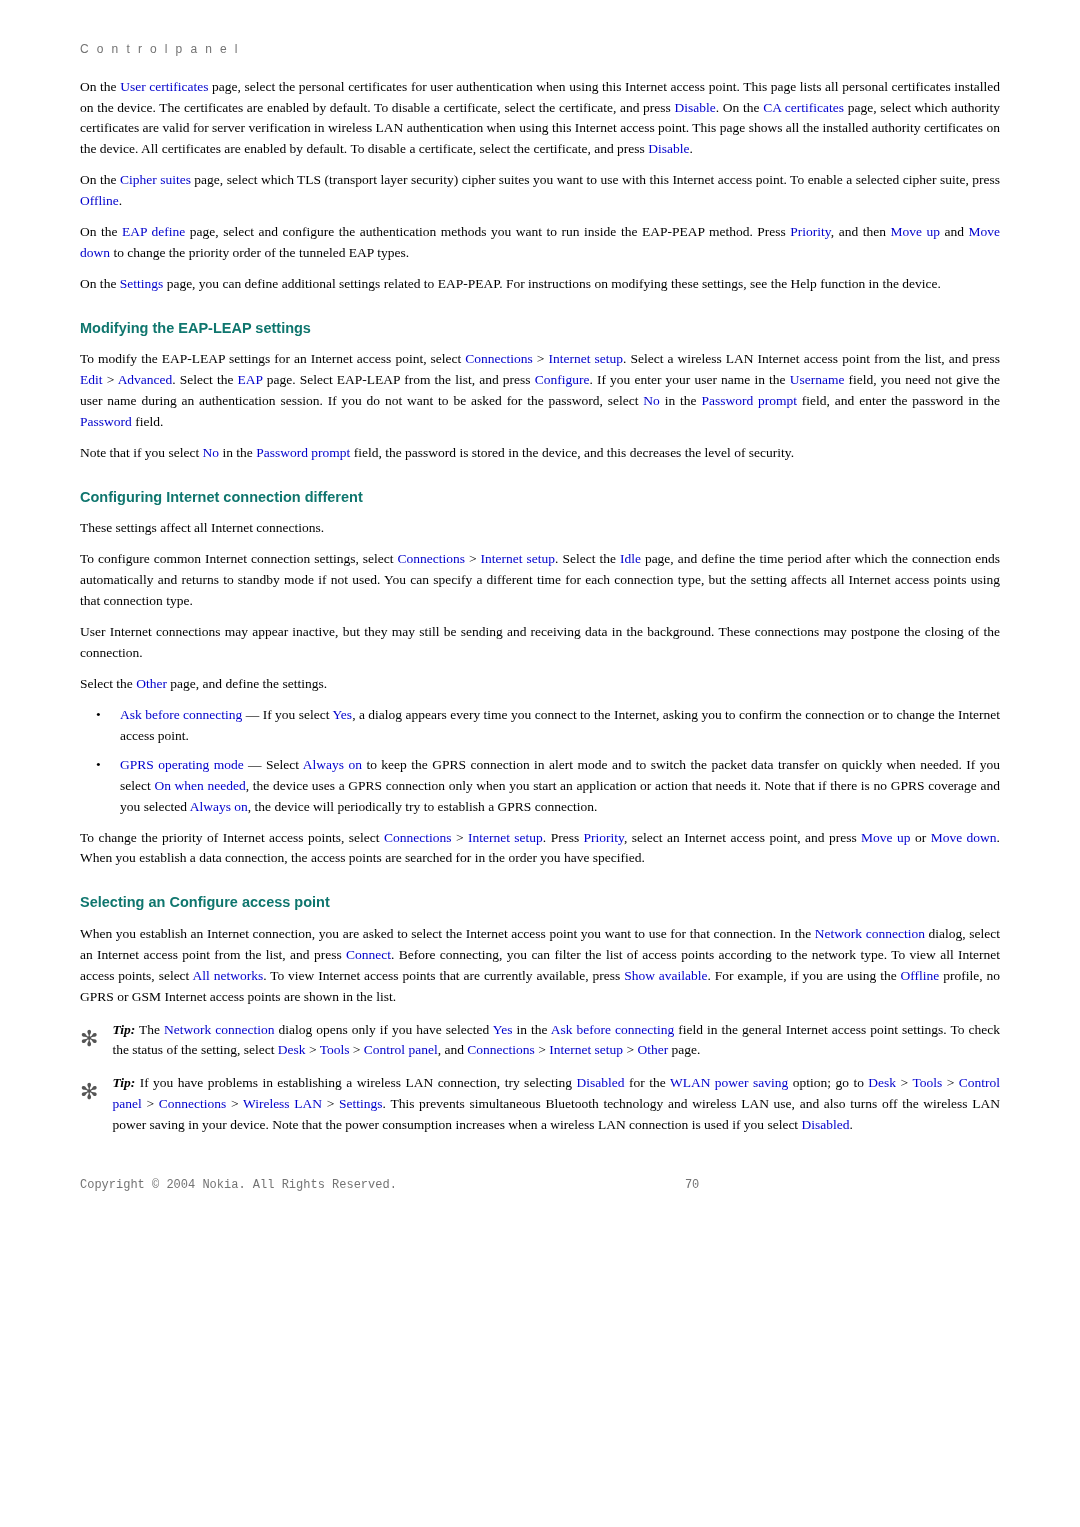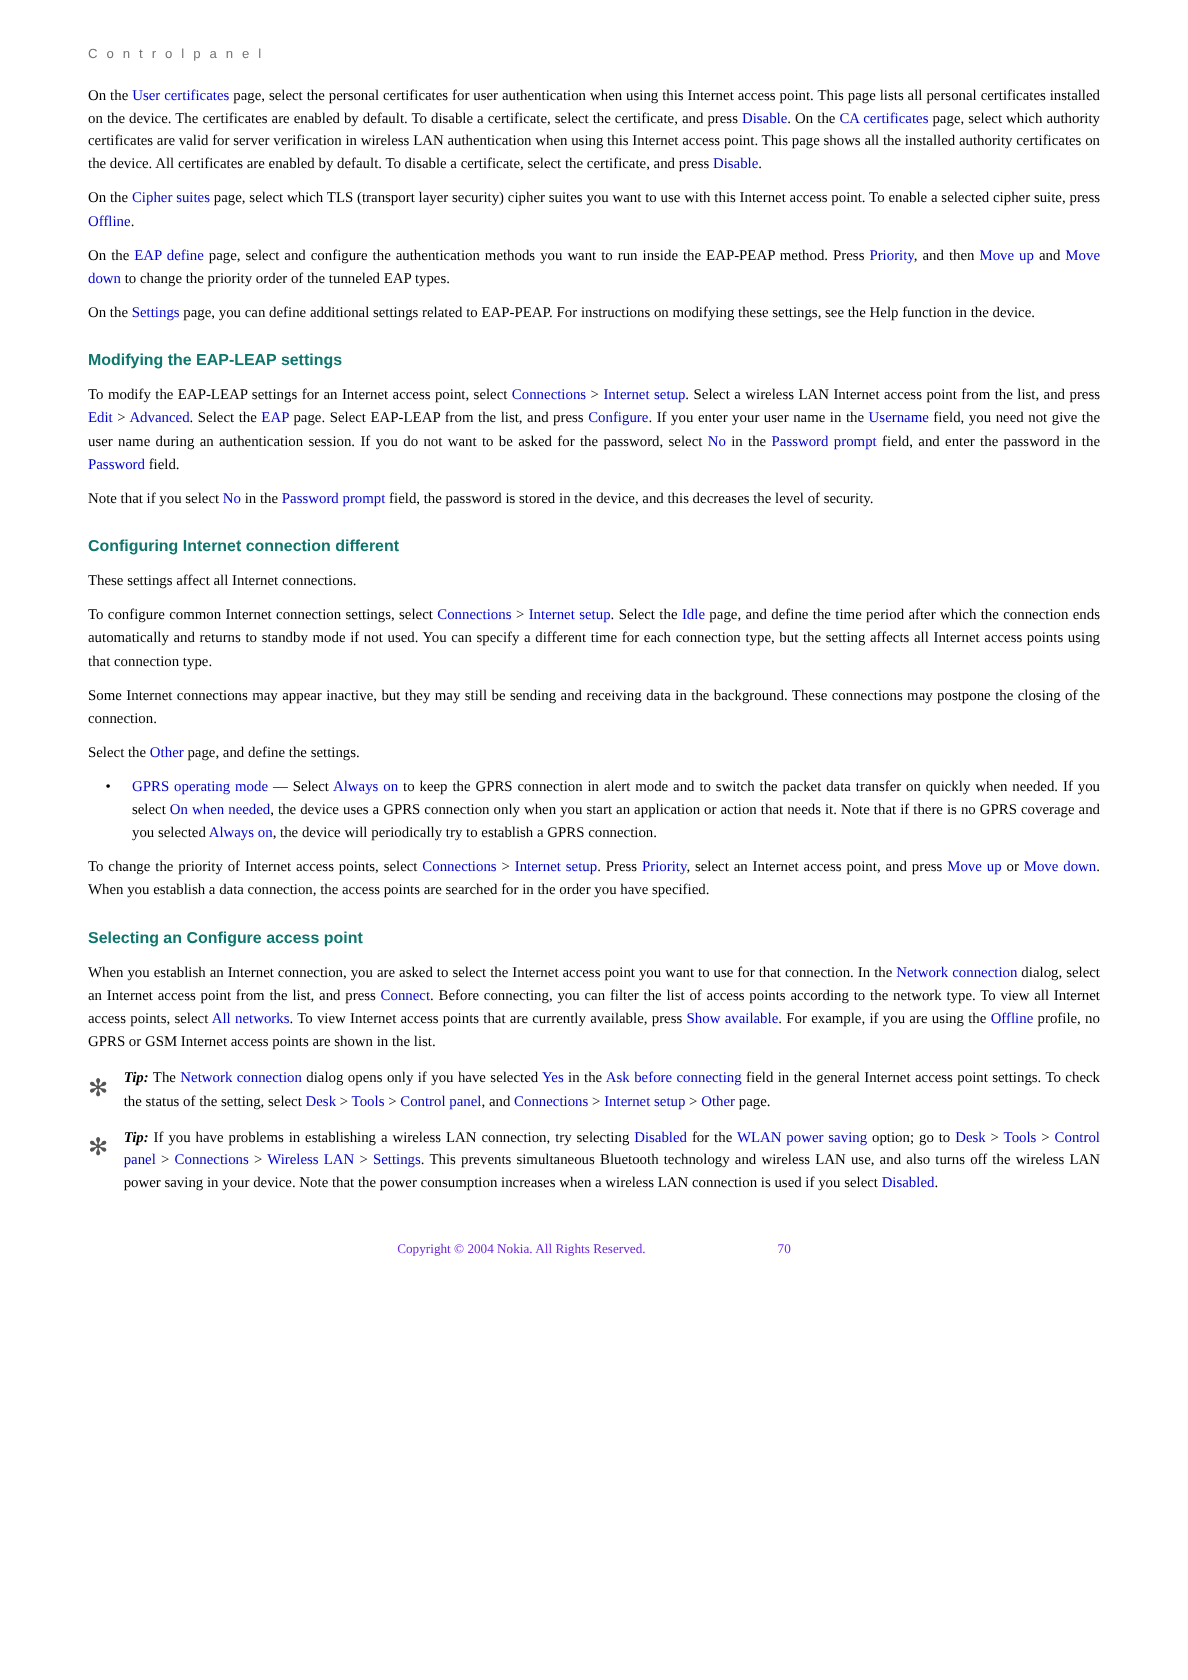--- a/index.html
+++ b/index.html
@@ -64,25 +64,25 @@
       flex-shrink: 0;
     }
     .tip-text {
       text-align: justify;
       flex: 1;
     }
     .tip-text strong {
       font-style: italic;
     }
     .footer {
-      text-align: center;
+      text-align: left;
       font-size: 12px;
-      color: #6d28d9;
+      color: #737373;
       margin-top: 40px;
-      font-family: Liberation Serif, serif;
+      font-family: Liberation Mono, monospace;
     }
   </style>
 </head>
 <body>
 
 <div>
   <p class="control-panel-header">C o n t r o l   p a n e l</p>
 </div>
 
 <p>
@@ -112,27 +112,30 @@
 </p>
 
 <h2>Configuring Internet connection different</h2>
 
 <p>These settings affect all Internet connections.</p>
 
 <p>
   To configure common Internet connection settings, select <a class="link">Connections</a> &gt; <a class="link">Internet setup</a>. Select the <a class="link">Idle</a> page, and define the time period after which the connection ends automatically and returns to standby mode if not used. You can specify a different time for each connection type, but the setting affects all Internet access points using that connection type.
 </p>
 
-<p>Some Internet connections may appear inactive, but they may still be sending and receiving data in the background. These connections may postpone the closing of the connection.</p>
+<p>User Internet connections may appear inactive, but they may still be sending and receiving data in the background. These connections may postpone the closing of the connection.</p>
 
 <p>
   Select the <a class="link">Other</a> page, and define the settings.
 </p>
 
 <ul class="bullet-list">
+  <li>
+    <a class="link">Ask before connecting</a> — If you select <a class="link">Yes</a>, a dialog appears every time you connect to the Internet, asking you to confirm the connection or to change the Internet access point.
+  </li>
   <li>
     <a class="link">GPRS operating mode</a> — Select <a class="link">Always on</a> to keep the GPRS connection in alert mode and to switch the packet data transfer on quickly when needed. If you select <a class="link">On when needed</a>, the device uses a GPRS connection only when you start an application or action that needs it. Note that if there is no GPRS coverage and you selected <a class="link">Always on</a>, the device will periodically try to establish a GPRS connection.
   </li>
 </ul>
 
 <p>
   To change the priority of Internet access points, select <a class="link">Connections</a> &gt; <a class="link">Internet setup</a>. Press <a class="link">Priority</a>, select an Internet access point, and press <a class="link">Move up</a> or <a class="link">Move down</a>. When you establish a data connection, the access points are searched for in the order you have specified.
 </p>
 
 <h2>Selecting an Configure access point</h2>

